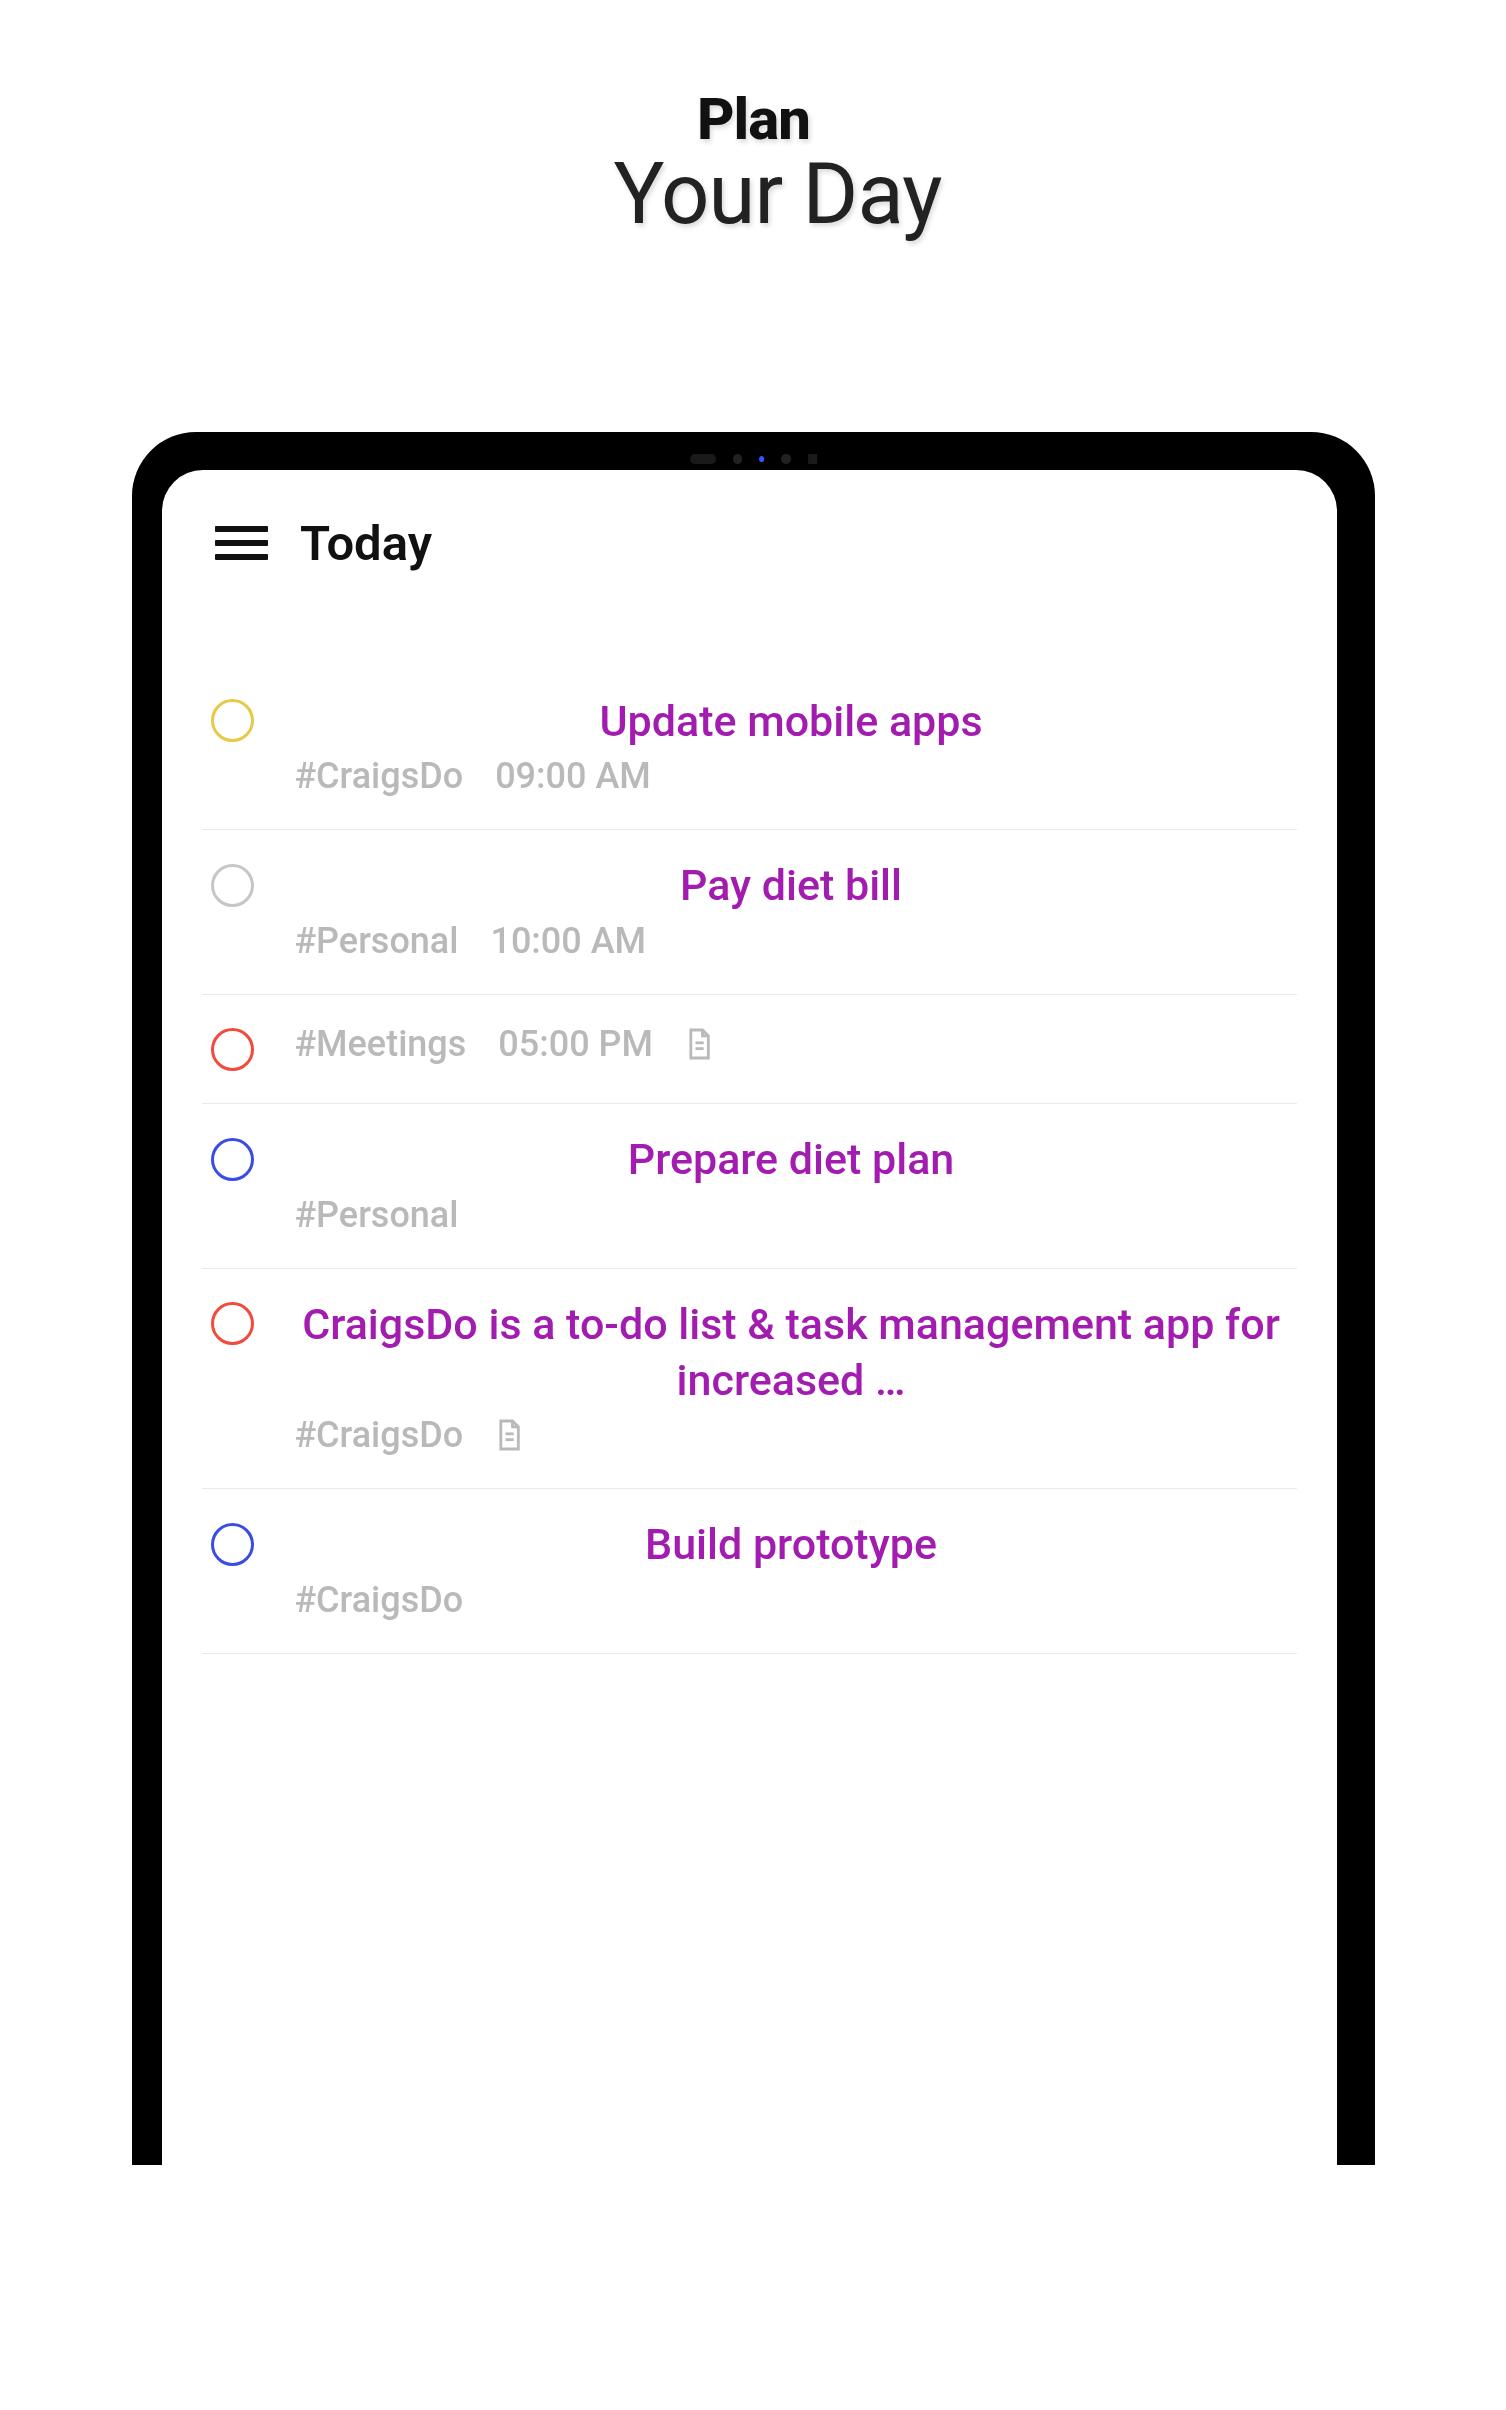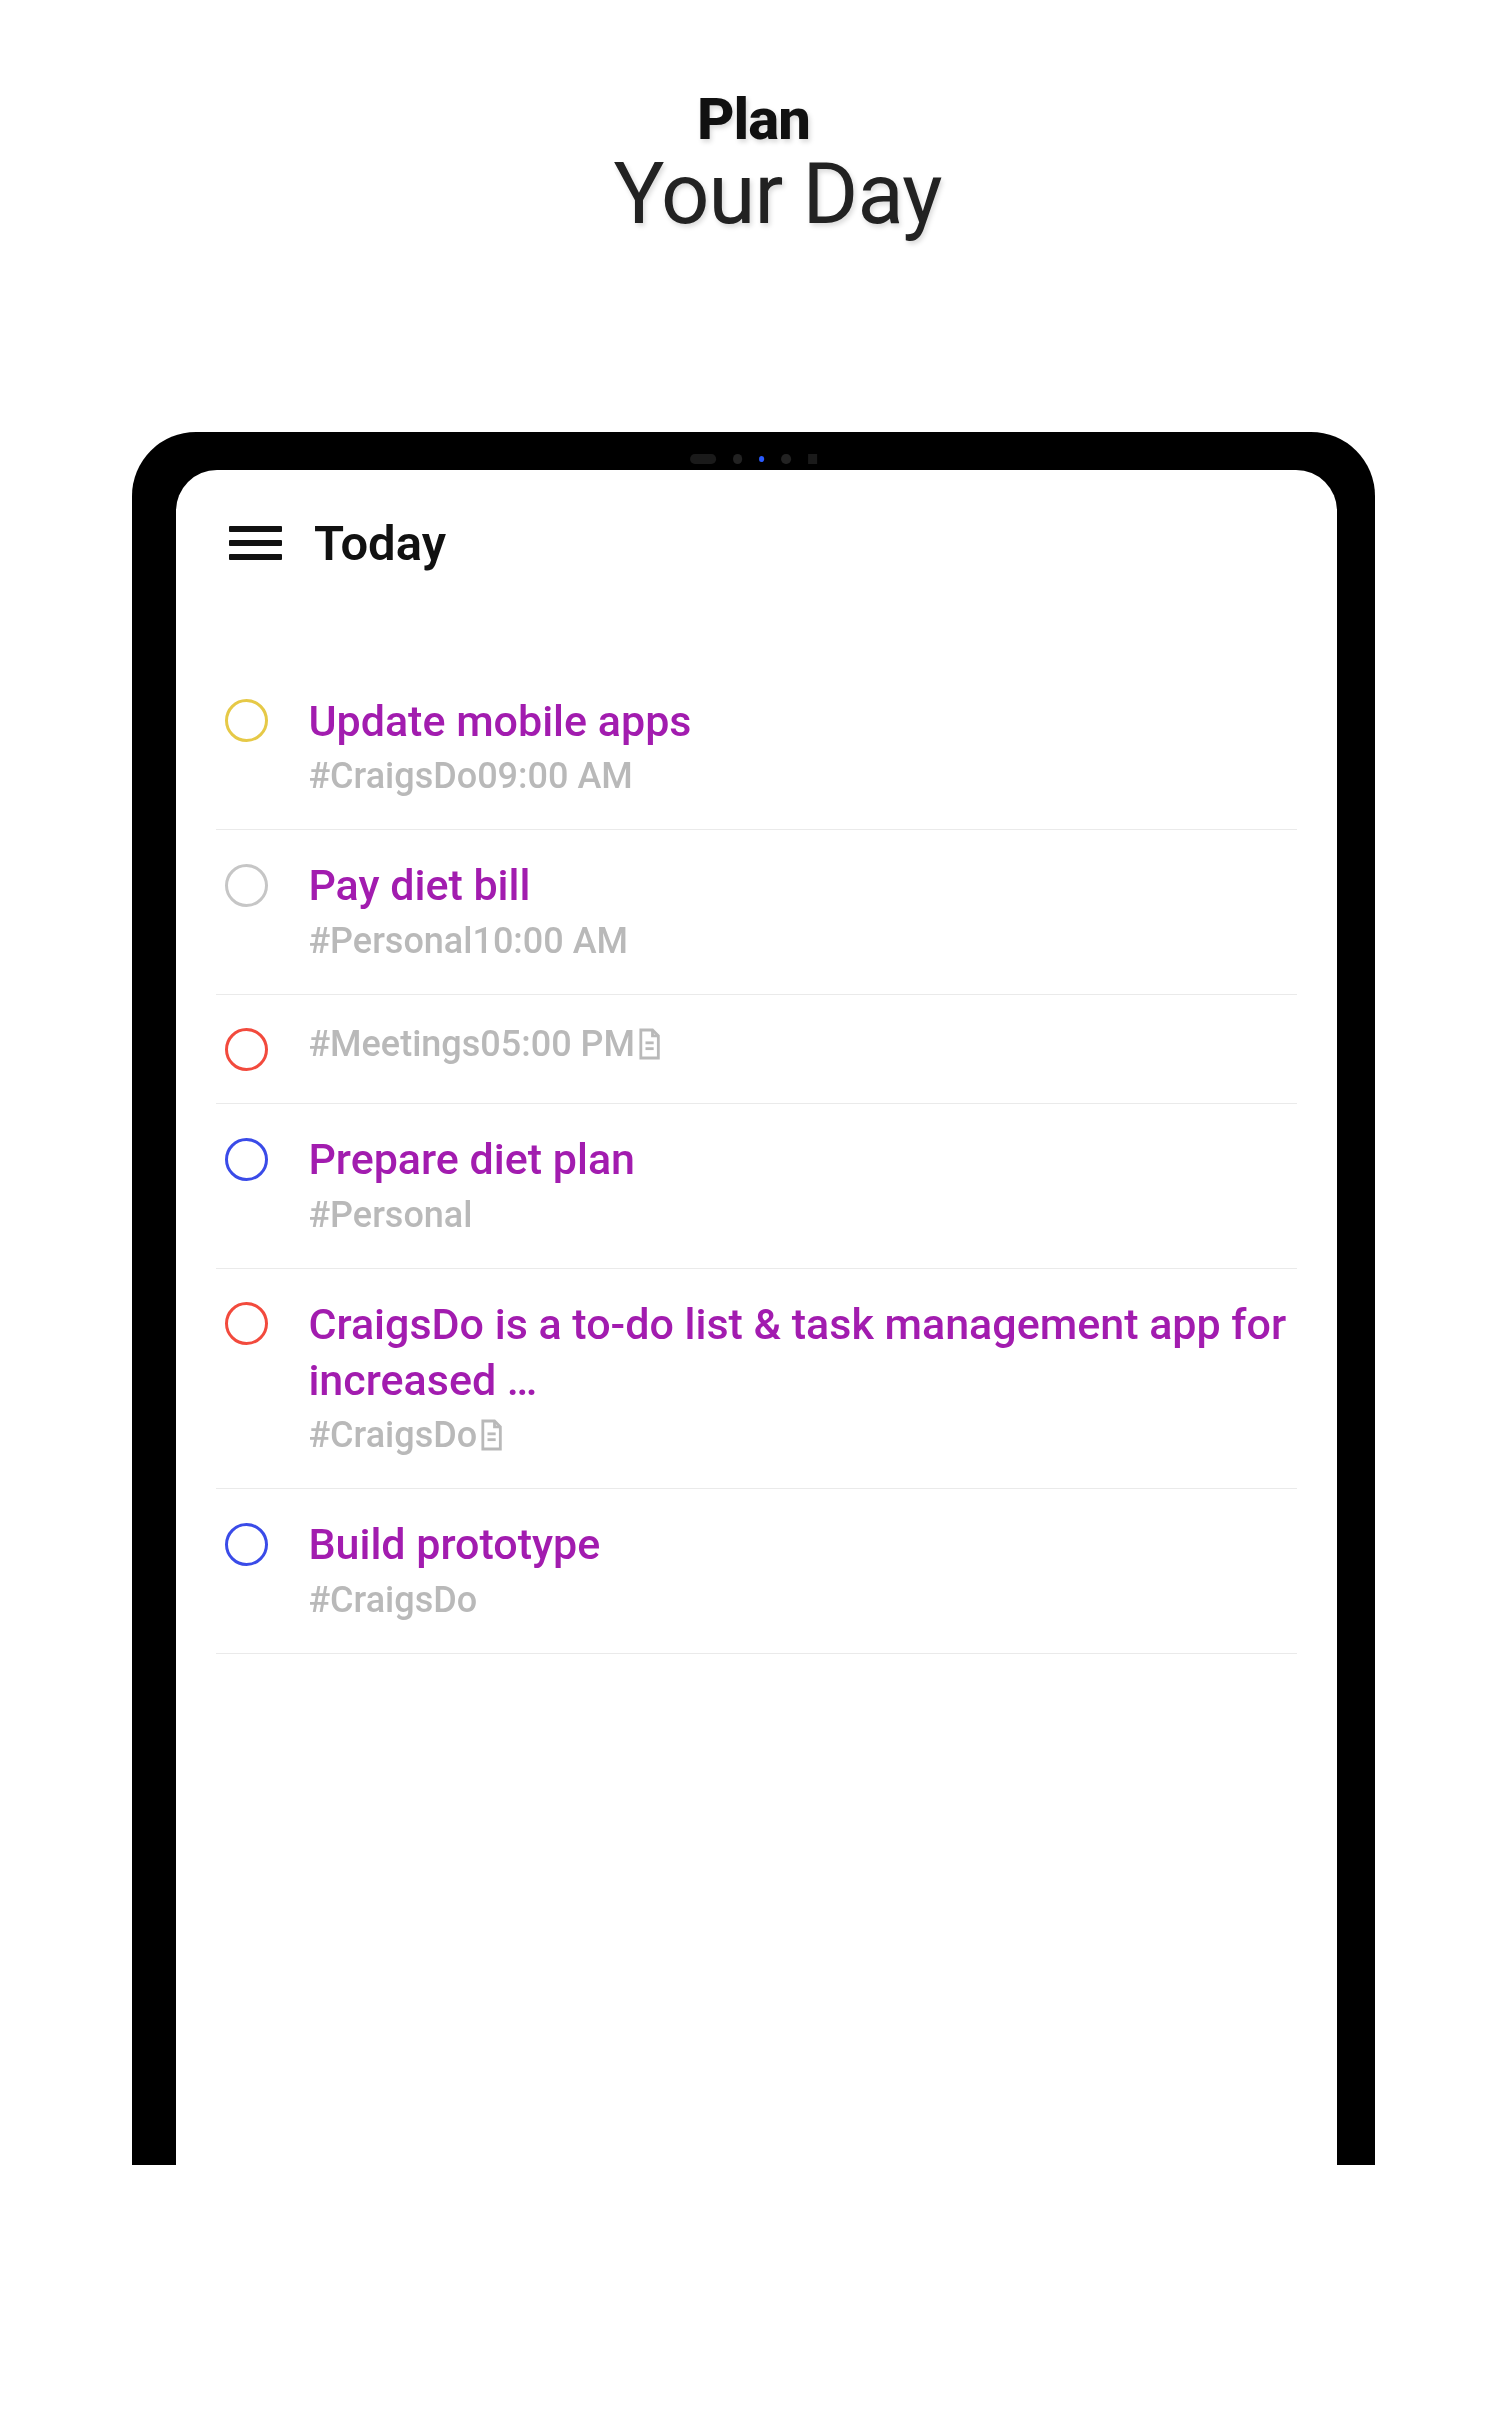--- a/index.html
+++ b/index.html
@@ -29,22 +29,23 @@
     letter-spacing: -0.9px;
     text-shadow: 1.9px 2.8px 5.6px rgba(0,0,0,0.15);
     margin-top: -9.4px;
     padding-left: 48px;
   }
   .device-frame {
     width: 1243px;
     margin: 160px auto 0 auto;
     background: #000;
     border-radius: 64px 64px 0 0;
-    padding: 38px 38px 0 44px;
+    padding: 38px 38px 0 30px;
     position: relative;
+    text-align: center;
   }
   .device-notch {
     position: absolute;
     top: 22.6px;
     left: 50%;
     transform: translateX(-50%);
     display: flex;
     align-items: center;
     gap: 17px;
   }
@@ -105,20 +106,21 @@
   .task-title {
     font-size: 43px;
     font-weight: 500;
     color: #a21caf;
     line-height: 1.3;
     margin-bottom: 5.6px;
   }
   .task-meta {
     display: flex;
     align-items: center;
+    gap: 32px;
     font-size: 36px;
     font-weight: 500;
     color: #b9b9b9;
   }
   .task-meta .tag { }
   .task-meta .time { }
   .note-icon {
     color: #b9b9b9;
     display: inline-flex;
   }

